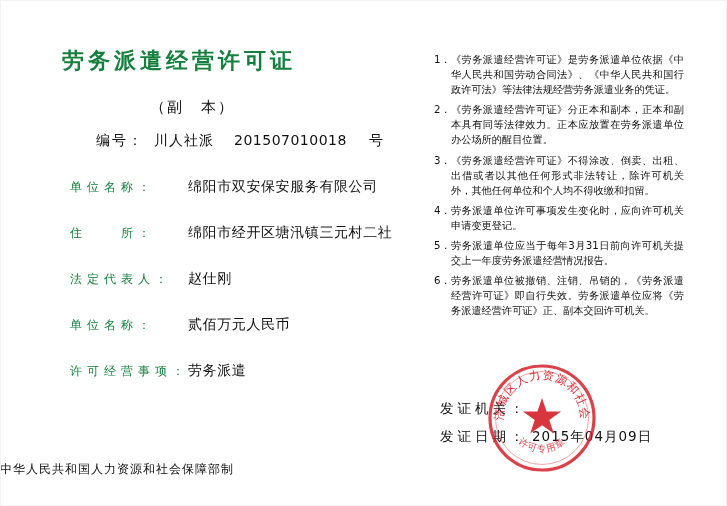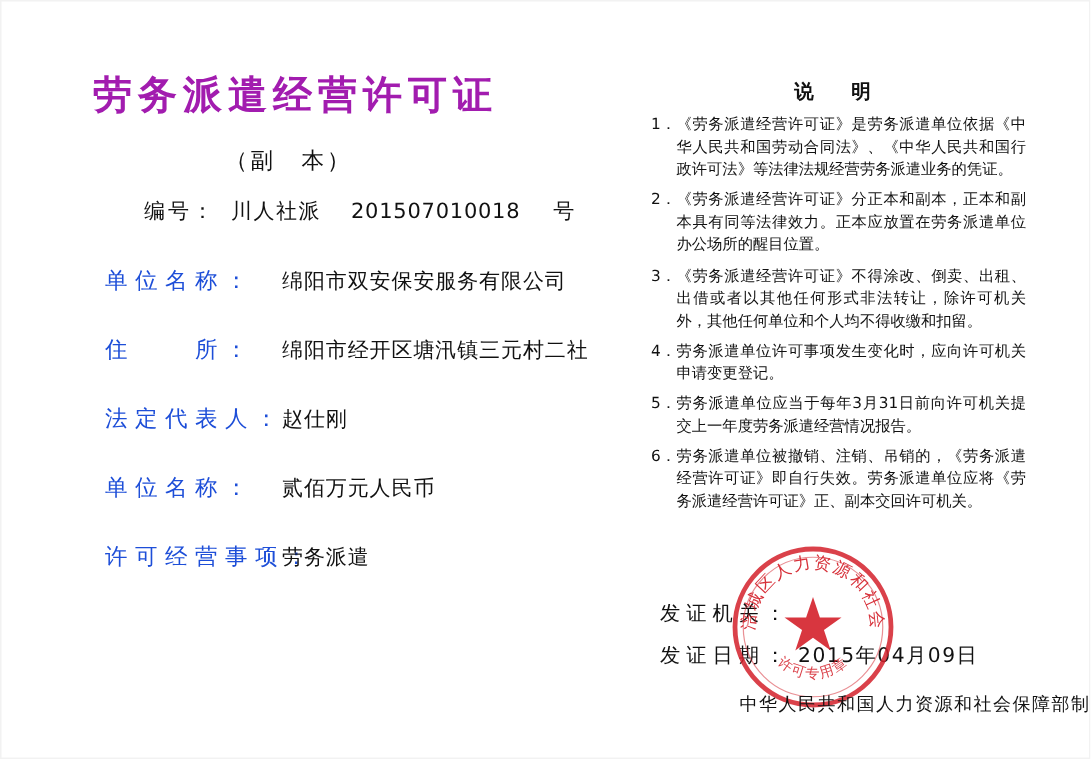--- a/index.html
+++ b/index.html
@@ -19,25 +19,25 @@
     width: 727px;
     height: 506px;
     box-sizing: border-box;
     padding: 0;
   }
   
   .title {
     position: absolute;
     left: 62px;
     top: 46px;
-    font-size: 26px;
+    font-size: 22px;
     font-weight: bold;
     letter-spacing: 4px;
     font-family: "DejaVu Sans", "Liberation Sans", sans-serif;
-    color: #a21caf;
+    color: #15803d;
     white-space: nowrap;
   }
   .subtitle {
     position: absolute;
     left: 150px;
     top: 98px;
     font-size: 15px;
     letter-spacing: 2px;
     color: #111;
     white-space: nowrap;
@@ -69,22 +69,22 @@
     top: 178px;
     width: 380px;
   }
   .frow {
     display: flex;
     align-items: baseline;
     height: 46px;
   }
   .flabel {
     width: 118px;
-    font-size: 15px;
-    color: #1d4ed8;
+    font-size: 12px;
+    color: #15803d;
     text-align: justify;
     letter-spacing: 5px;
     white-space: nowrap;
   }
   .fvalue {
     font-size: 14px;
     color: #111;
     letter-spacing: 0.6px;
     white-space: nowrap;
   }
@@ -161,21 +161,21 @@
   .issuer .ivalue {
     letter-spacing: 1px;
   }
 
   
   .footer {
     position: absolute;
     left: 0;
     top: 461px;
     width: 727px;
-    text-align: right;
+    text-align: left;
     font-size: 12px;
     letter-spacing: 1px;
     color: #111;
   }
 
   
   .seal {
     position: absolute;
     left: 486px;
     top: 362px;
@@ -224,21 +224,20 @@
       <div class="fvalue">贰佰万元人民币</div>
     </div>
     <div class="frow">
       <div class="flabel">许可经营事项：</div>
       <div class="fvalue">劳务派遣</div>
     </div>
   </div>
 
 
   <div class="notes">
-    <div class="notes-title">说　明</div>
     <ol>
       <li>《劳务派遣经营许可证》是劳务派遣单位依据《中华人民共和国劳动合同法》、《中华人民共和国行政许可法》等法律法规经营劳务派遣业务的凭证。</li>
       <li>《劳务派遣经营许可证》分正本和副本，正本和副本具有同等法律效力。正本应放置在劳务派遣单位办公场所的醒目位置。</li>
       <li>《劳务派遣经营许可证》不得涂改、倒卖、出租、出借或者以其他任何形式非法转让，除许可机关外，其他任何单位和个人均不得收缴和扣留。</li>
       <li>劳务派遣单位许可事项发生变化时，应向许可机关申请变更登记。</li>
       <li>劳务派遣单位应当于每年3月31日前向许可机关提交上一年度劳务派遣经营情况报告。</li>
       <li>劳务派遣单位被撤销、注销、吊销的，《劳务派遣经营许可证》即自行失效。劳务派遣单位应将《劳务派遣经营许可证》正、副本交回许可机关。</li>
     </ol>
   </div>
 

